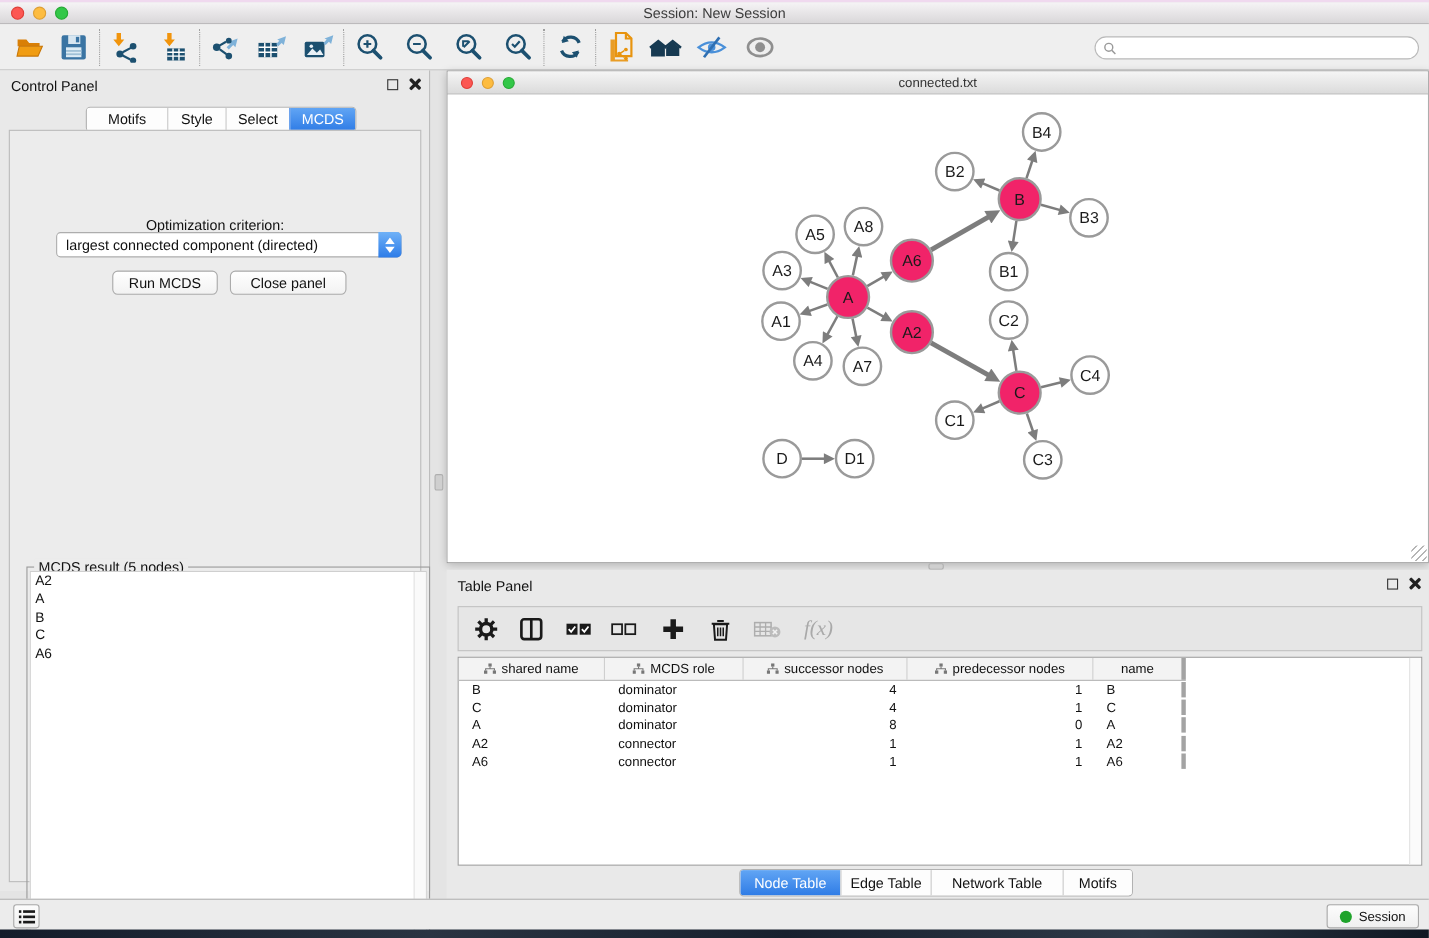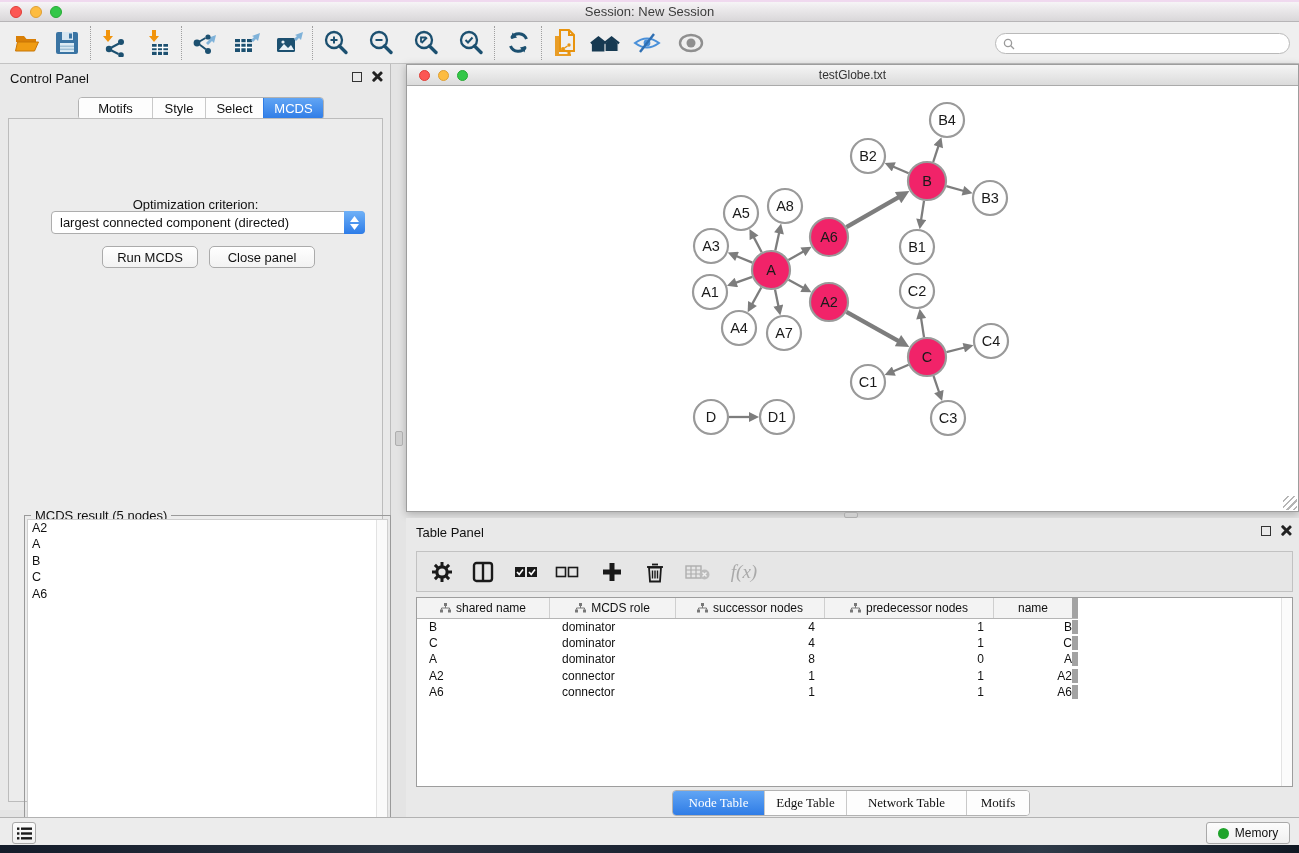--- a/index.html
+++ b/index.html
@@ -83,27 +83,27 @@
   .table-panel { left:406px; top:518px; width:893px; height:299px; background:#e9e9e9; }
   .tp-toolbar { position:absolute; left:10px; top:33px; width:877px; height:41px; background:#e6e6e6;
     border:1px solid #c2c2c2; display:flex; align-items:center; padding-left:10px; gap:7px; }
   .tpi { width:30px; height:30px; display:flex; align-items:center; justify-content:center; cursor:pointer; }
   .fx { font-family:"Liberation Serif", serif; font-style:italic; font-size:19px; color:#a9a9a9; }
 
   .ntable { position:absolute; left:10px; top:79px; width:877px; height:190px; background:#fff; border:1px solid #9d9d9d; overflow:hidden; }
   .thead { display:flex; height:21px; border-bottom:1px solid #b5b5b5; background:#f3f3f3; width:661px; }
   .th { display:flex; align-items:center; justify-content:center; gap:5px; font-size:12px; color:#111;
     border-right:1px solid #cfcfcf; cursor:pointer; }
-  .c0{width:133px;} .c1{width:126px;} .c2{width:149px;} .c3{width:169px;} .c4{width:84px; border-right:6px solid #a3a3a3;text-align:right;}
+  .c0{width:133px;} .c1{width:126px;} .c2{width:149px;} .c3{width:169px;} .c4{width:84px; border-right:4px solid #a3a3a3;}
   .trow { display:flex; height:16.2px; align-items:center; }
   .td { font-size:12px; color:#111; white-space:nowrap; cursor:default; }
   .td.c0,.td.c1,.td.c4 { padding-left:12px; } .td.c2,.td.c3 { text-align:right; padding-right:10px; }
   .tscroll { position:absolute; right:0; top:0; width:11px; height:100%; background:#fbfbfb; border-left:1px solid #e3e3e3; }
 
-  .tp-tabs { position:absolute; left:266px; top:272px; width:358px;font-family:Liberation Serif, serif; }
+  .tp-tabs { position:absolute; left:266px; top:272px; width:358px; }
   .tp-tabs .sitem { padding:4px 0; }
   .tp-tabs .sitem:nth-child(1){width:91px;} .tp-tabs .sitem:nth-child(2){width:82px;}
   .tp-tabs .sitem:nth-child(3){width:120px;} .tp-tabs .sitem:nth-child(4){width:63px;}
 
   
   .status-bar { left:0; top:817px; width:1299px; height:28px; background:#ececec; border-top:1px solid #b2b2b2; }
   .sb-btn { position:absolute; top:4px; height:22px; background:linear-gradient(#fcfcfc,#f0f0f0); border:1px solid #a9a9a9;
     border-radius:3px; display:flex; align-items:center; justify-content:center; cursor:pointer; }
   .sb-list { left:12px; width:24px; }
   .sb-mem { right:9px; width:84px; gap:6px; font-size:12px; color:#111; }
@@ -309,21 +309,21 @@
   </div>
 </div>
 
 <div class="abs net-window">
   <div class="net-titlebar">
     <div class="lights">
       <span class="light l-red"></span>
       <span class="light l-yel"></span>
       <span class="light l-grn"></span>
     </div>
-    <div class="net-title">testGlobe.txt</div>
+    <div class="net-title">connected.txt</div>
   </div>
   <div class="net-canvas">
     <svg id="graph-svg" width="891" height="425" viewBox="0 0 891 425">
       <defs>
         <marker id="arr" viewBox="0 0 10 10" refX="1" refY="5" markerWidth="11" markerHeight="10" orient="auto" markerUnits="userSpaceOnUse">
             <path d="M0 0L10 5L0 10z" fill="#7d7d7d"></path>
           </marker>
         <marker id="arrB" viewBox="0 0 10 10" refX="1" refY="5" markerWidth="15" markerHeight="13" orient="auto" markerUnits="userSpaceOnUse">
             <path d="M0 0L10 5L0 10z" fill="#7d7d7d"></path>
           </marker>
@@ -563,16 +563,16 @@
           <rect x="4" y="0.5" width="11" height="2.4"></rect>
           <rect x="0" y="5.3" width="2.4" height="2.4"></rect>
           <rect x="4" y="5.3" width="11" height="2.4"></rect>
           <rect x="0" y="10.1" width="2.4" height="2.4"></rect>
           <rect x="4" y="10.1" width="11" height="2.4"></rect>
         </g>
       </svg>
   </div>
   <div class="sb-btn sb-mem">
     <span class="mem-dot"></span>
-    <span>Memory</span>
+    <span>Session</span>
   </div>
 </div>
 <div class="abs desktop-strip"></div>
 
 </body></html>

